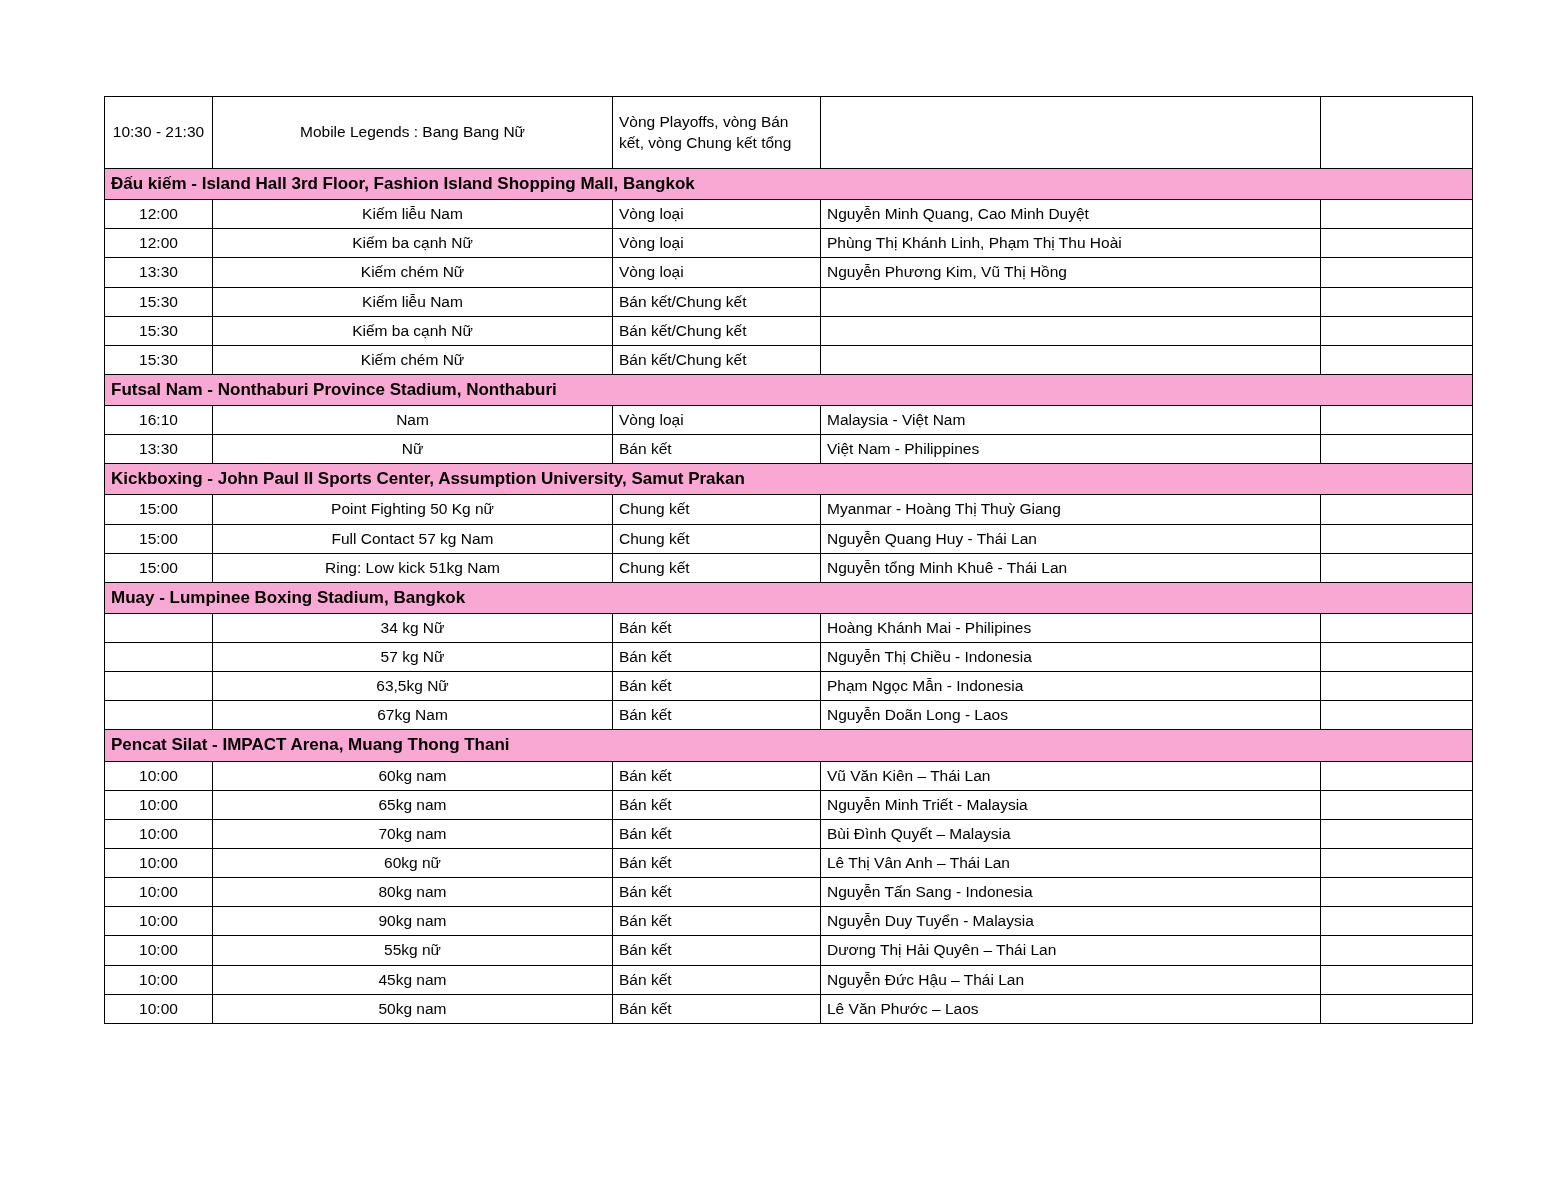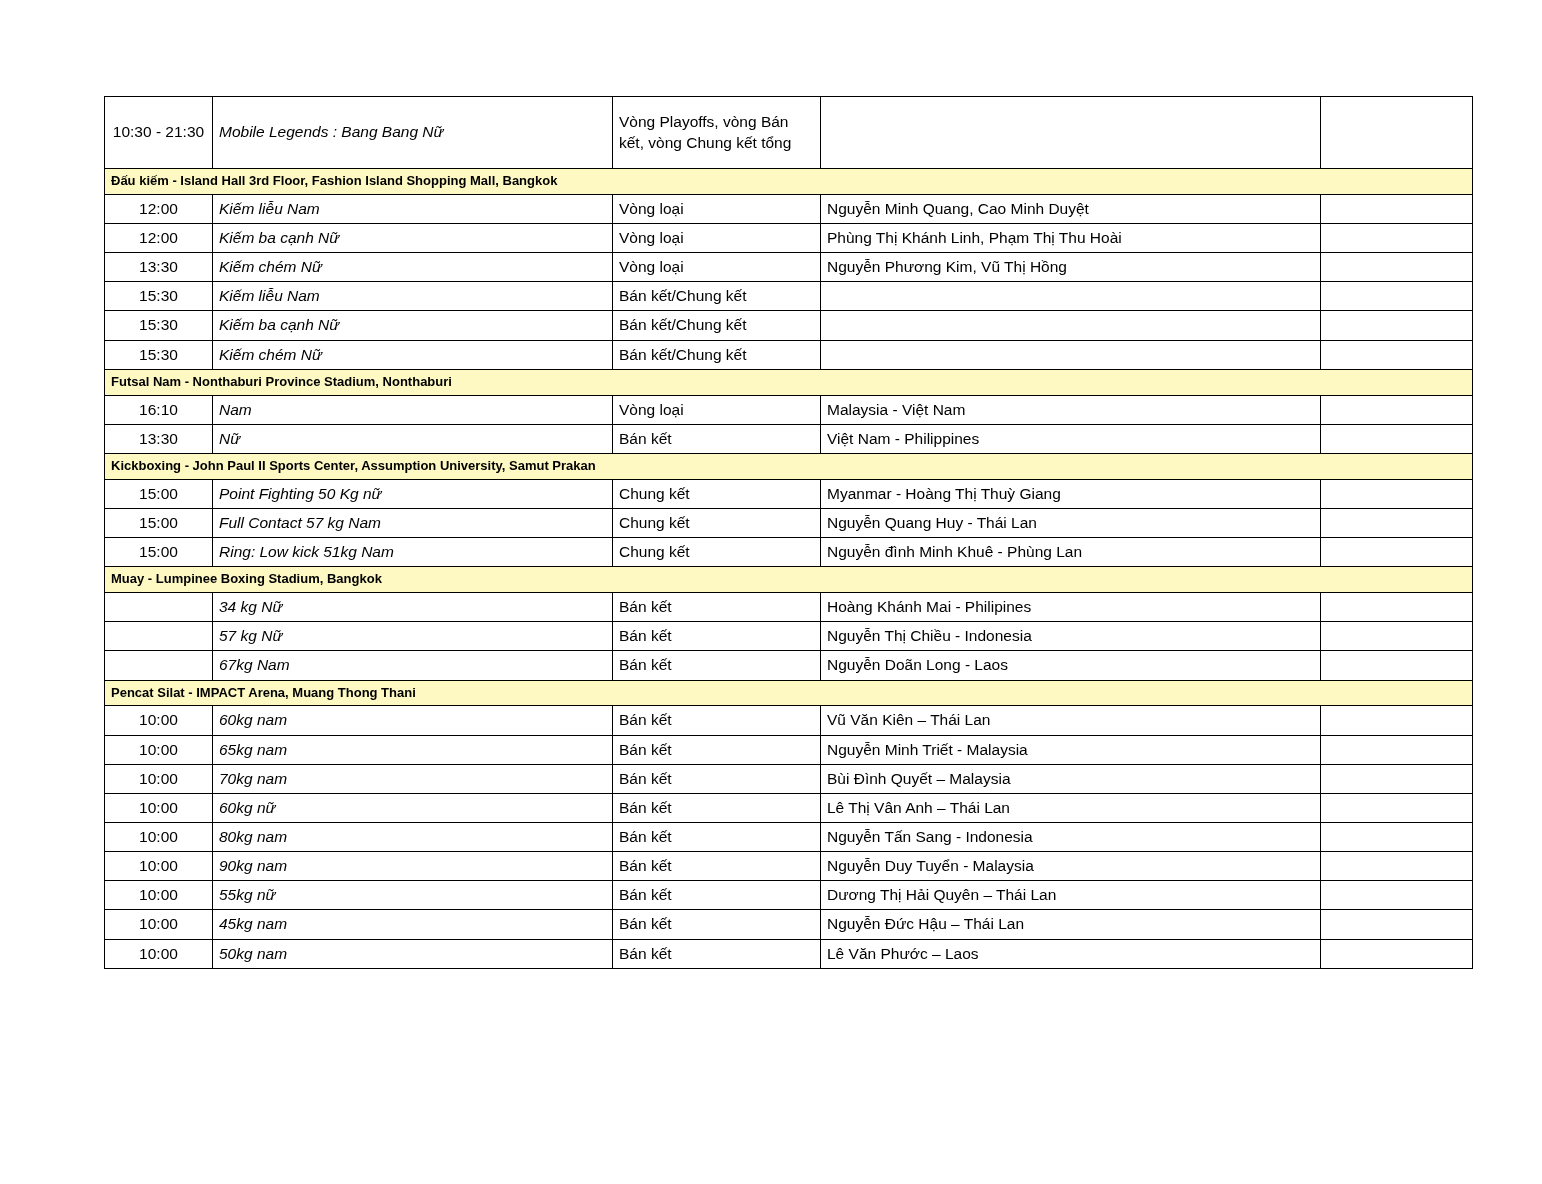--- a/index.html
+++ b/index.html
@@ -36,30 +36,30 @@
   table.schedule td {
     border: 1px solid #000;
     font-size: 15.5px;
     line-height: 1.3;
     padding: 4px 6px;
     vertical-align: middle;
     height: 24px;
     box-sizing: border-box;
   }
   td.time    { text-align: center; }
-  td.event   { text-align: left; font-style: italic; }
+  td.event   { text-align: center; }
   td.round   { }
   td.match   { text-align: left; }
   td.note    { text-align: left; }
 
   tr.section-row td.section {
-    background: #fef9c3;
+    background: #f9a8d4;
     font-weight: bold;
     text-align: left;
-    font-size: 13px;
+    font-size: 17px;
     padding: 4px 6px 4px 6px;
   }
   tr.tall td { height: 72px; }
   tr.tall td.round { line-height: 1.35; }
 </style>
 </head>
 <body>
 
 <div class="page">
   <table class="schedule">
@@ -154,38 +154,45 @@
           <td class="time">15:00</td>
           <td class="event">Full Contact 57 kg Nam</td>
           <td class="round">Chung kết</td>
           <td class="match">Nguyễn Quang Huy - Thái Lan</td>
           <td class="note"></td>
         </tr>
         <tr class="event-row">
           <td class="time">15:00</td>
           <td class="event">Ring: Low kick 51kg Nam</td>
           <td class="round">Chung kết</td>
-          <td class="match">Nguyễn đình Minh Khuê - Phùng Lan</td>
+          <td class="match">Nguyễn tổng Minh Khuê - Thái Lan</td>
           <td class="note"></td>
         </tr>
         <tr class="section-row">
           <td class="section" colspan="5">Muay - Lumpinee Boxing Stadium, Bangkok</td>
         </tr>
         <tr class="event-row">
           <td class="time"></td>
           <td class="event">34 kg Nữ</td>
           <td class="round">Bán kết</td>
           <td class="match">Hoàng Khánh Mai  - Philipines</td>
           <td class="note"></td>
         </tr>
         <tr class="event-row">
           <td class="time"></td>
           <td class="event">57 kg Nữ</td>
           <td class="round">Bán kết</td>
           <td class="match">Nguyễn Thị Chiều - Indonesia</td>
+          <td class="note"></td>
+        </tr>
+        <tr class="event-row">
+          <td class="time"></td>
+          <td class="event">63,5kg Nữ</td>
+          <td class="round">Bán kết</td>
+          <td class="match">Phạm Ngọc Mẫn - Indonesia</td>
           <td class="note"></td>
         </tr>
         <tr class="event-row">
           <td class="time"></td>
           <td class="event">67kg Nam</td>
           <td class="round">Bán kết</td>
           <td class="match">Nguyễn Doãn Long - Laos</td>
           <td class="note"></td>
         </tr>
         <tr class="section-row">

